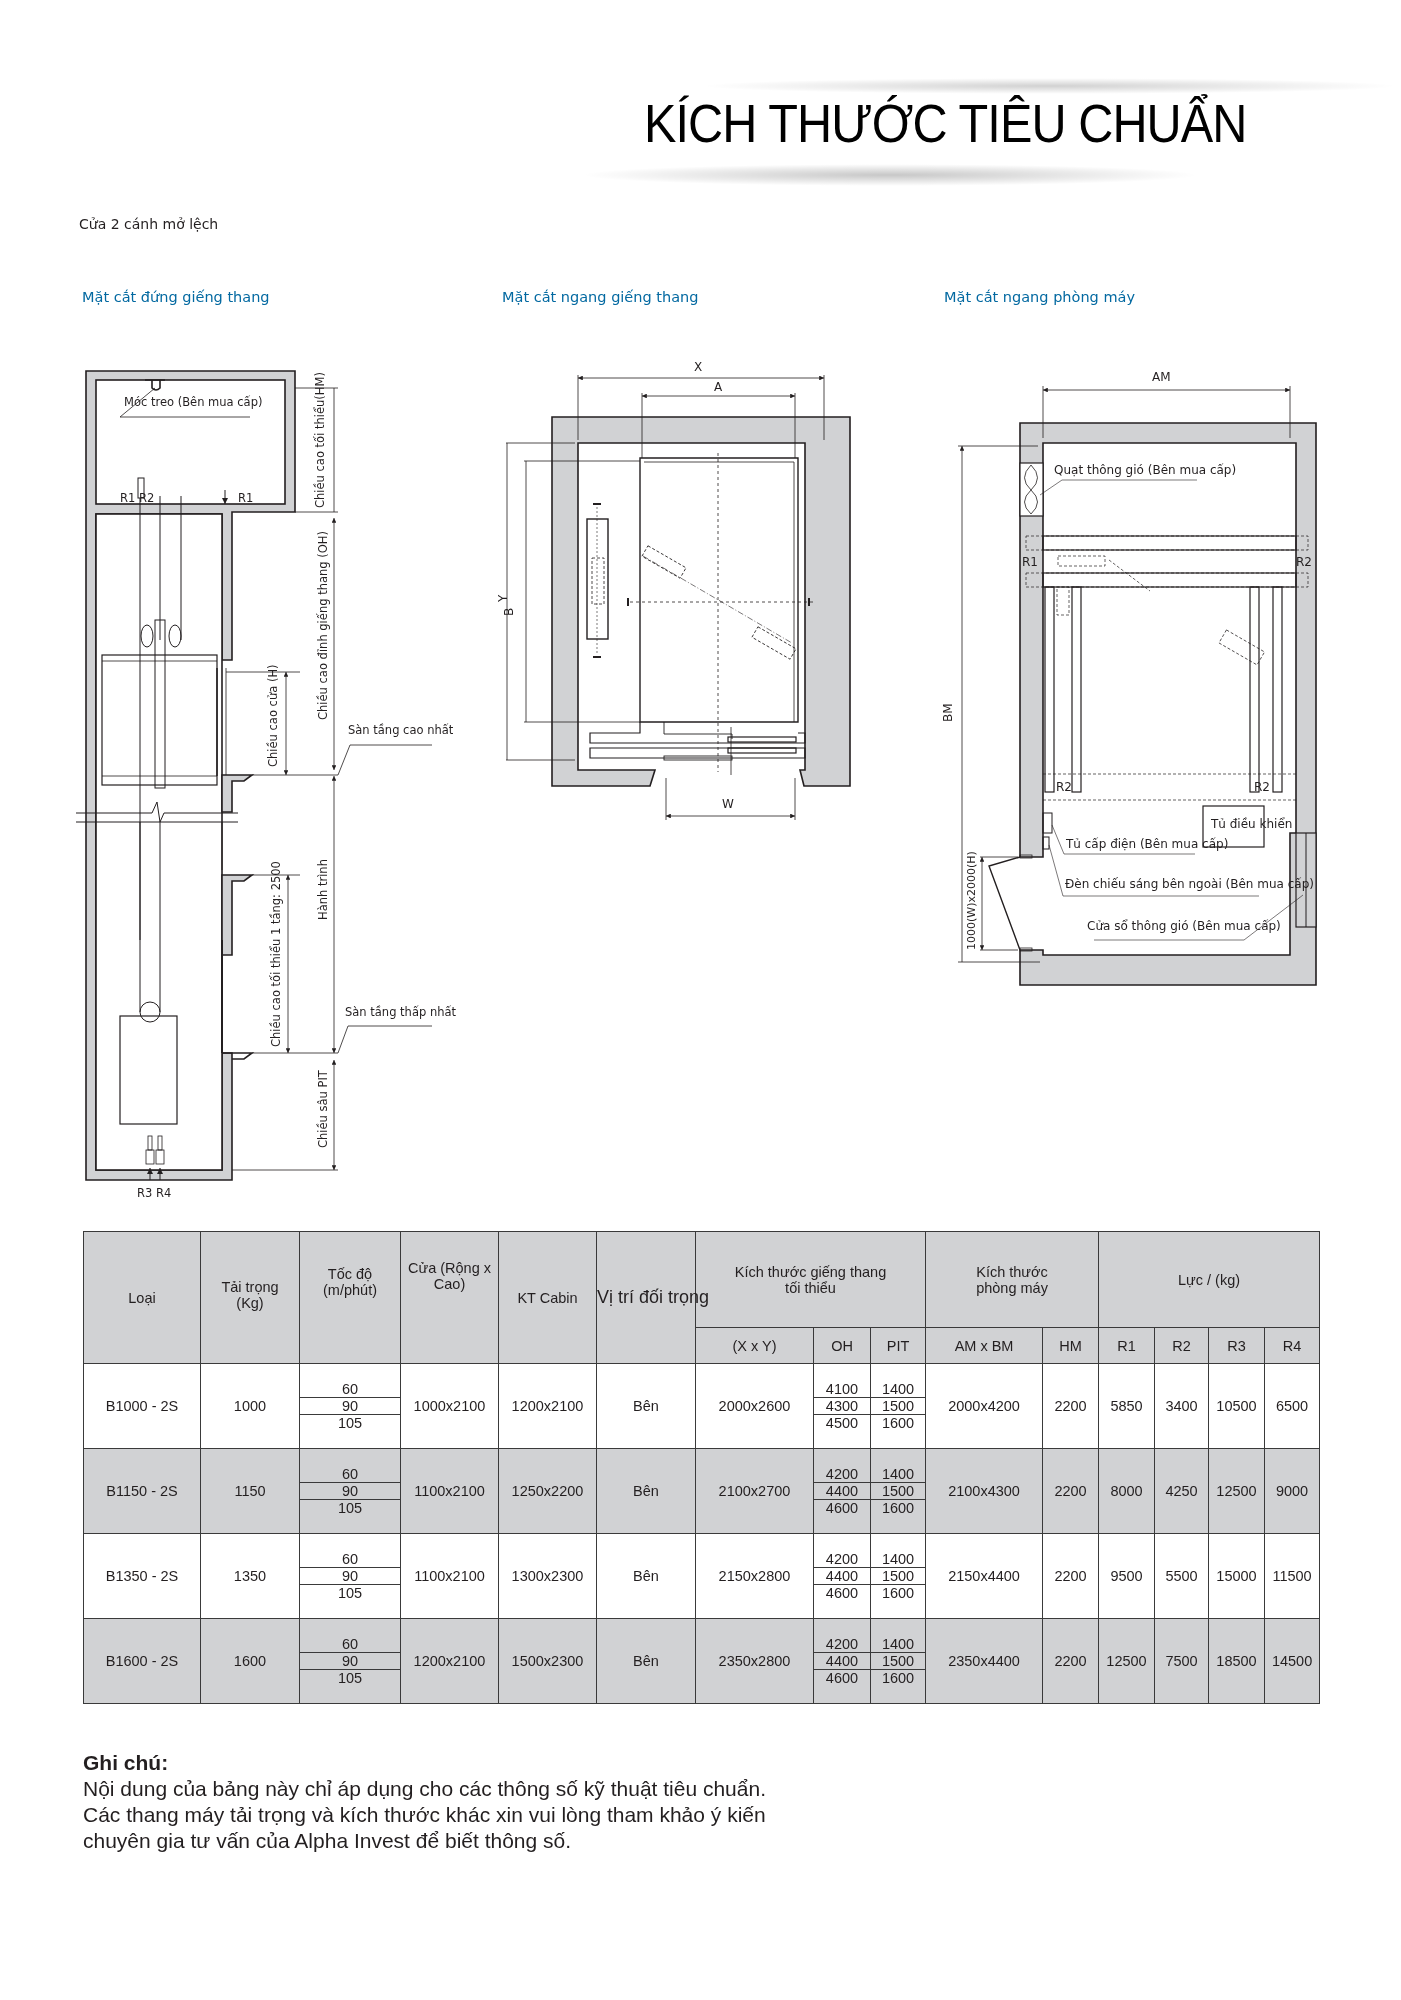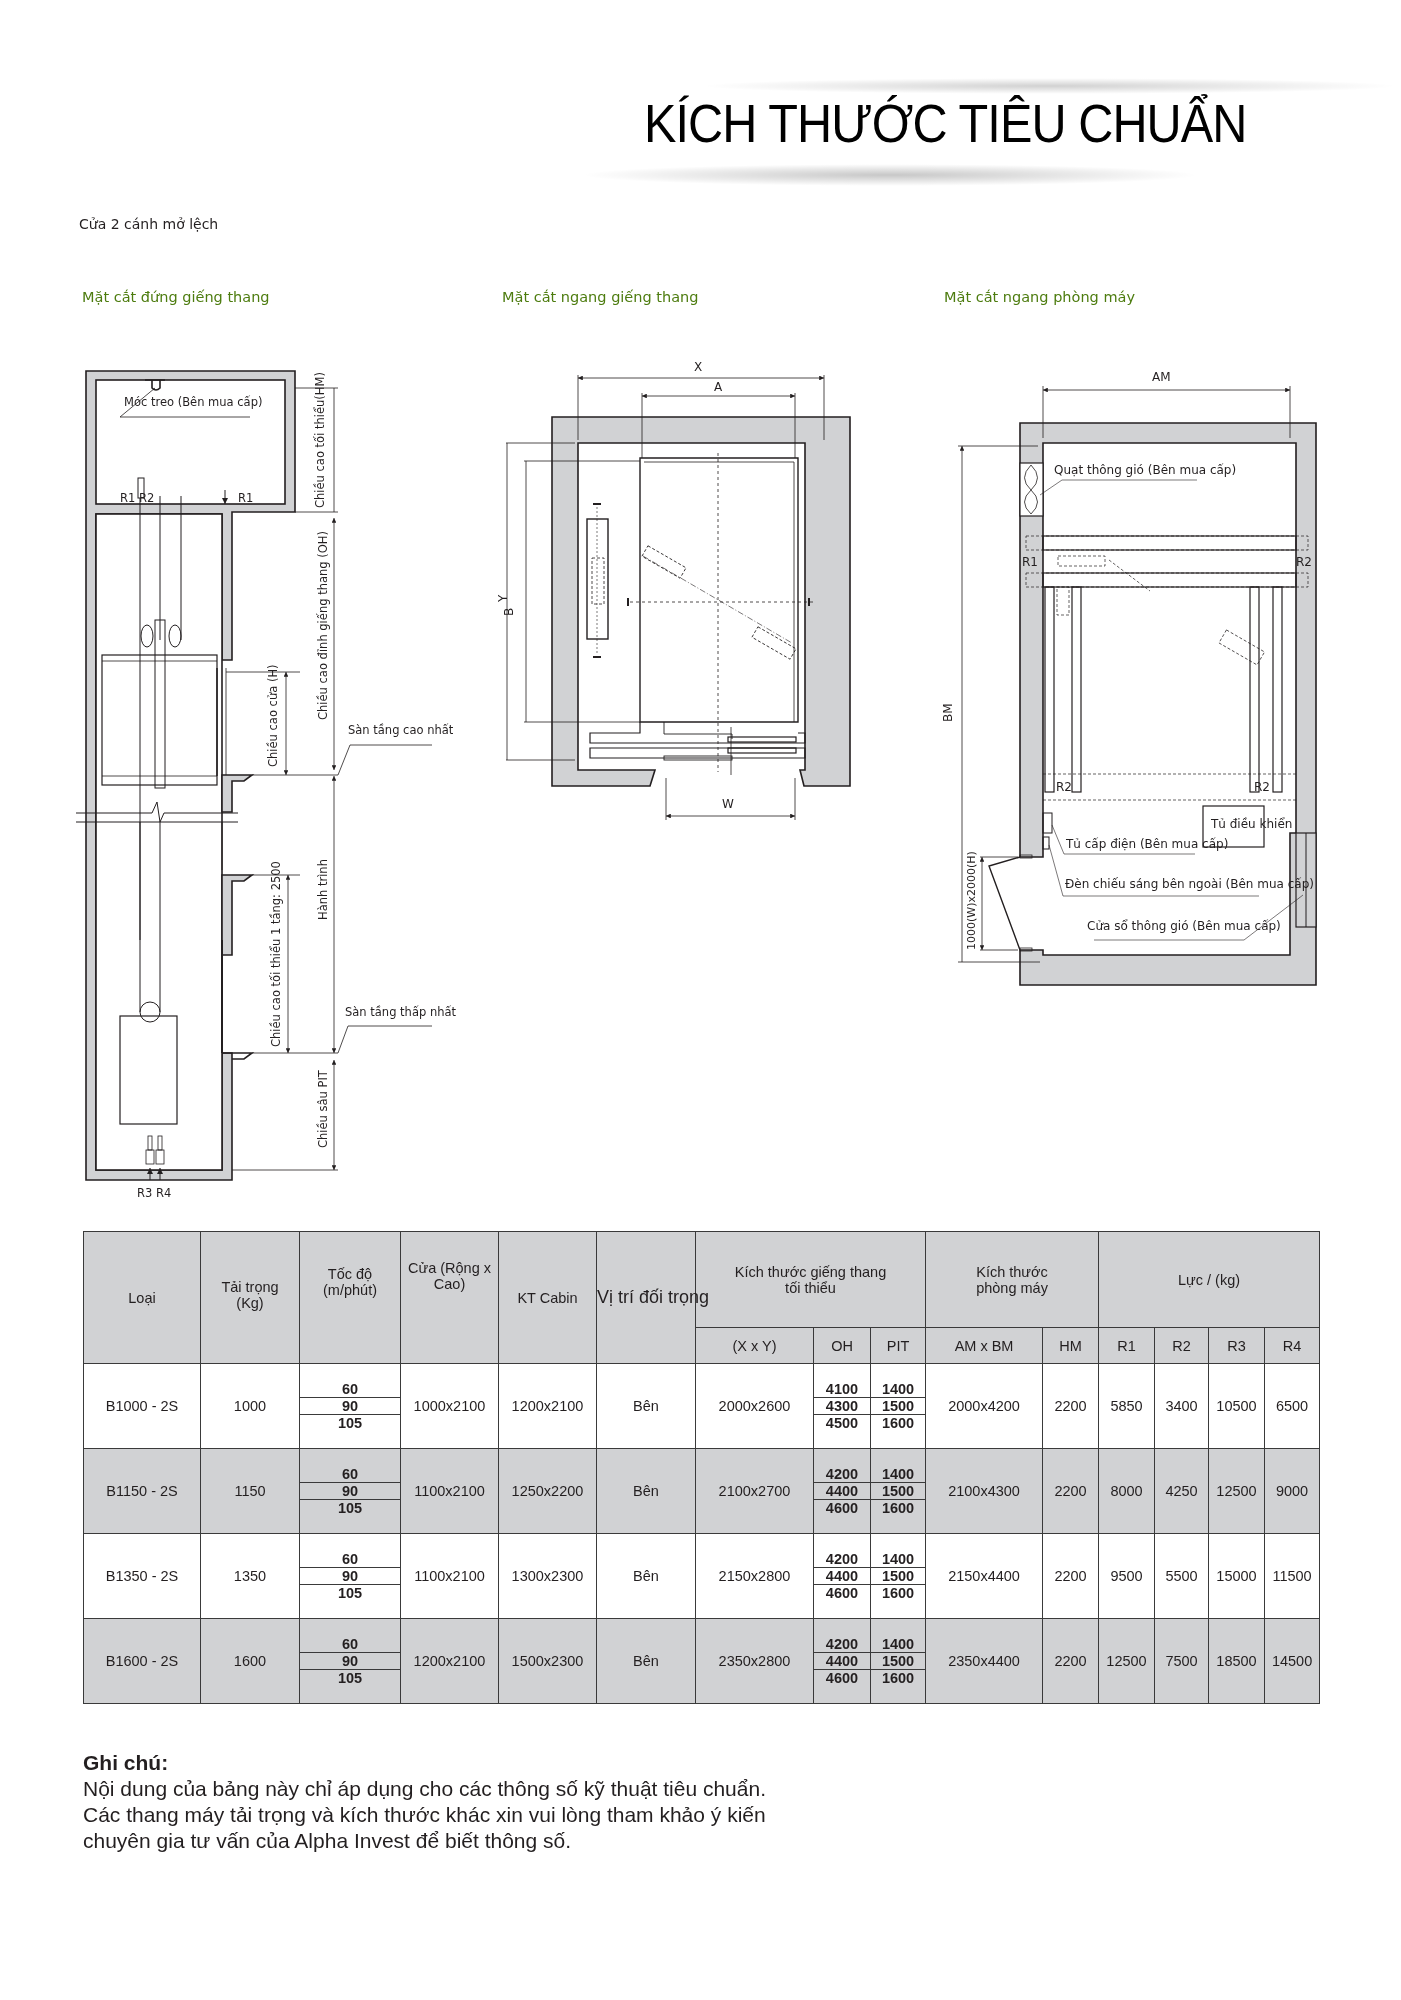--- a/index.html
+++ b/index.html
@@ -6,34 +6,34 @@
   body { width:1401px; height:2000px; position:relative; overflow:hidden;
          font-family:"DejaVu Sans", "Liberation Sans", sans-serif; color:#231f20; }
   .title-wrap { position:absolute; left:560px; top:78px; width:840px; height:110px; }
   .title-shadow-top { position:absolute; left:140px; top:0; width:700px; height:16px;
     background:radial-gradient(ellipse at center, rgba(0,0,0,0.18) 0%, rgba(0,0,0,0) 70%); }
   .title-shadow-bot { position:absolute; left:20px; top:86px; width:620px; height:22px;
     background:radial-gradient(ellipse at center, rgba(0,0,0,0.22) 0%, rgba(0,0,0,0) 70%); }
   .page-title { position:absolute; left:84px; top:14px; font-family:"Liberation Sans", sans-serif;
     font-size:54px; letter-spacing:-1px; color:#000; white-space:nowrap; transform:scaleX(0.9); transform-origin:left top; }
   .subtitle { position:absolute; left:79px; top:216px; font-size:14px; color:#231f20; }
-  .section-label { position:absolute; top:289px; font-size:14.5px; color:#4d7c0f; white-space:nowrap; }
+  .section-label { position:absolute; top:289px; font-size:14.5px; color:#0369a1; white-space:nowrap; }
   svg text { font-family:"DejaVu Sans", "Liberation Sans", sans-serif; fill:#231f20; }
   .diagram { position:absolute; left:0; top:0; }
 
   table.spec { position:absolute; left:83px; top:1231px; width:1234px; border-collapse:collapse;
     font-family:"Liberation Sans", sans-serif; font-size:14.5px; color:#231f20; table-layout:fixed; }
   table.spec td, table.spec th { border:1.5px solid #3a3a3a; text-align:center; vertical-align:middle; padding:0; font-weight:normal; }
   table.spec thead th { background:#d1d2d4; }
   .h-top { height:96px; }
   .h-sub { height:36px; }
   tr.row-white td { background:#ffffff; }
   tr.row-grey td { background:#d1d2d4; }
   .stack { display:flex; flex-direction:column; height:100%; }
-  .stack div { flex:1; display:flex; align-items:center; justify-content:center; border-top:1.5px solid #3a3a3a;font-weight:bold; }
+  .stack div { flex:1; display:flex; align-items:center; justify-content:center; border-top:1.5px solid #3a3a3a; }
   .stack div:first-child { border-top:none; }
   td.stackcell { height:84px; }
   .notes { position:absolute; left:83px; top:1750px; font-family:"Liberation Sans", sans-serif; font-size:21px; line-height:26px; color:#231f20; }
   .notes .nh { font-weight:bold; }
 </style>
 </head>
 <body>
 
 <div class="title-wrap">
   <div class="title-shadow-top"></div>

